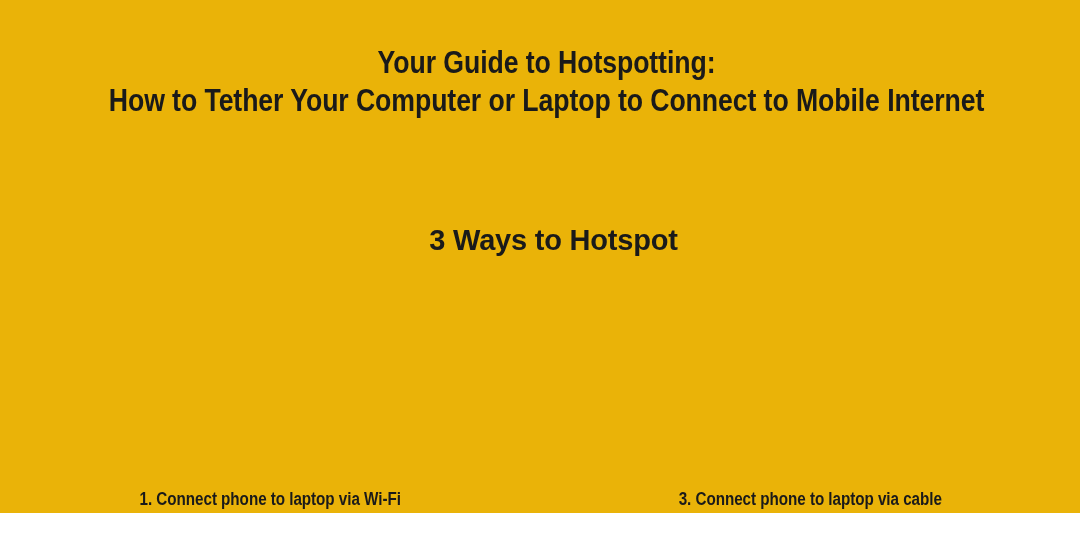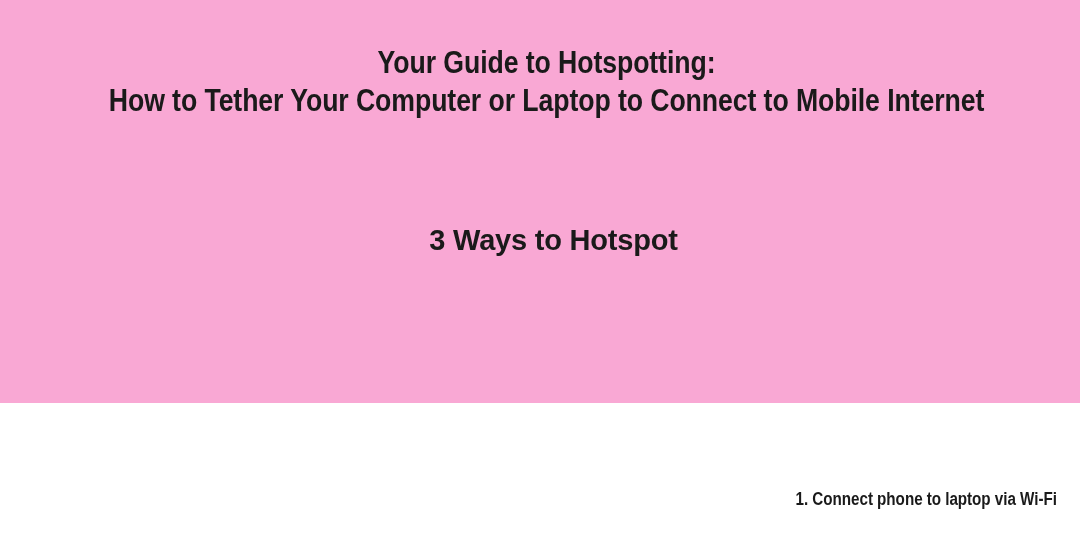--- a/index.html
+++ b/index.html
@@ -10,22 +10,22 @@
     width: 1080px;
     height: 552px;
     background: #ffffff;
     font-family: "Liberation Sans", sans-serif;
     -webkit-font-smoothing: antialiased;
     overflow: hidden;
   }
   .page {
     position: relative;
     width: 1080px;
-    height: 403px;
-    background: #f9a8d4;
+    height: 513px;
+    background: #eab308;
   }
 
   
   .title-block {
     position: absolute;
     left: 0;
     top: 44px;
     width: 1093px;       
     text-align: center;
   }
@@ -77,21 +77,21 @@
   
   .caption-row {
     position: absolute;
     left: 0;
     top: 488px;
     width: 1080px;
     display: flex;
   }
   .caption-cell {
     flex: 1 1 0;
-    text-align: right;
+    text-align: center;
     padding: 0 4px;
     box-sizing: border-box;
   }
   .caption-text {
     display: inline-block;
     font-family: "Liberation Sans Narrow", "Liberation Sans", sans-serif;
     font-stretch: condensed;
     font-weight: 700;
     font-size: 17.5px;
     line-height: 22px;
@@ -117,15 +117,18 @@
   <div class="media-row">
     <div class="media-cell"></div>
     <div class="media-cell"></div>
     <div class="media-cell"></div>
   </div>
 
   <div class="caption-row">
     <div class="caption-cell">
       <span class="caption-text">1. Connect phone to laptop via Wi-Fi</span>
     </div>
+    <div class="caption-cell">
+      <span class="caption-text">3. Connect phone to laptop via cable</span>
+    </div>
   </div>
 
 </div>
 
 </body></html>

